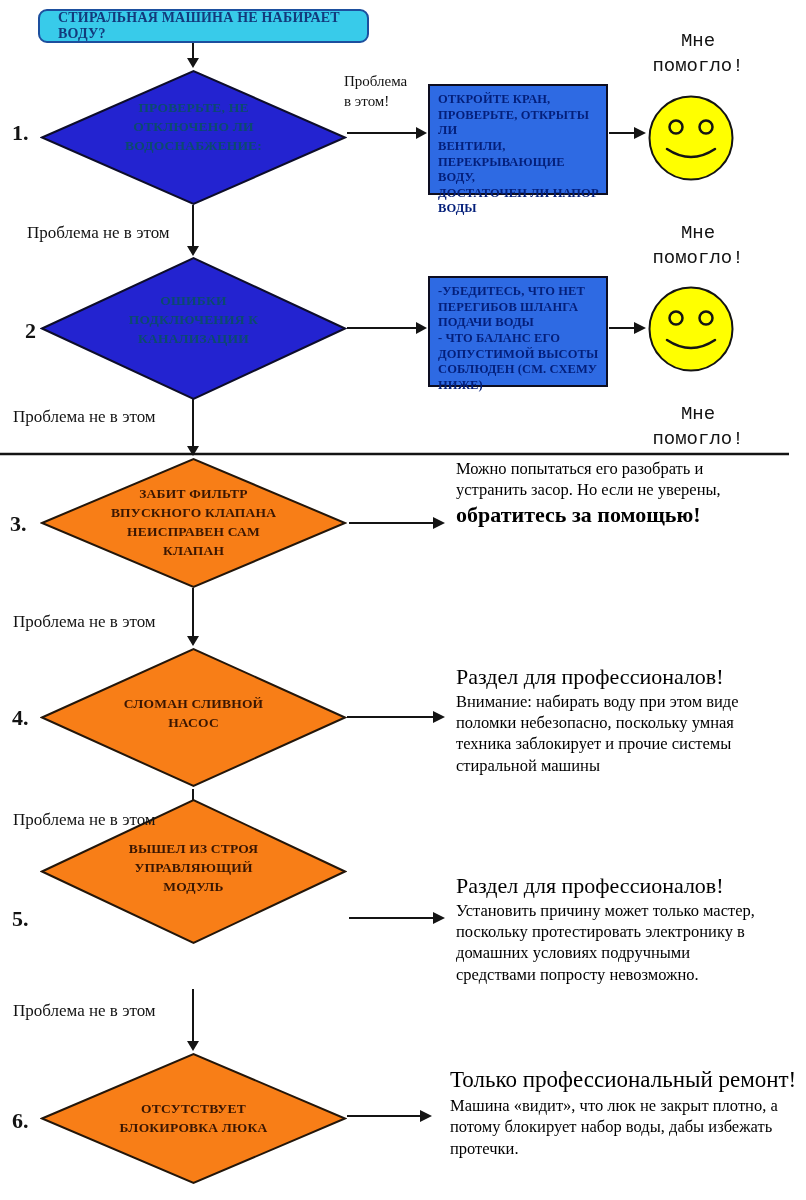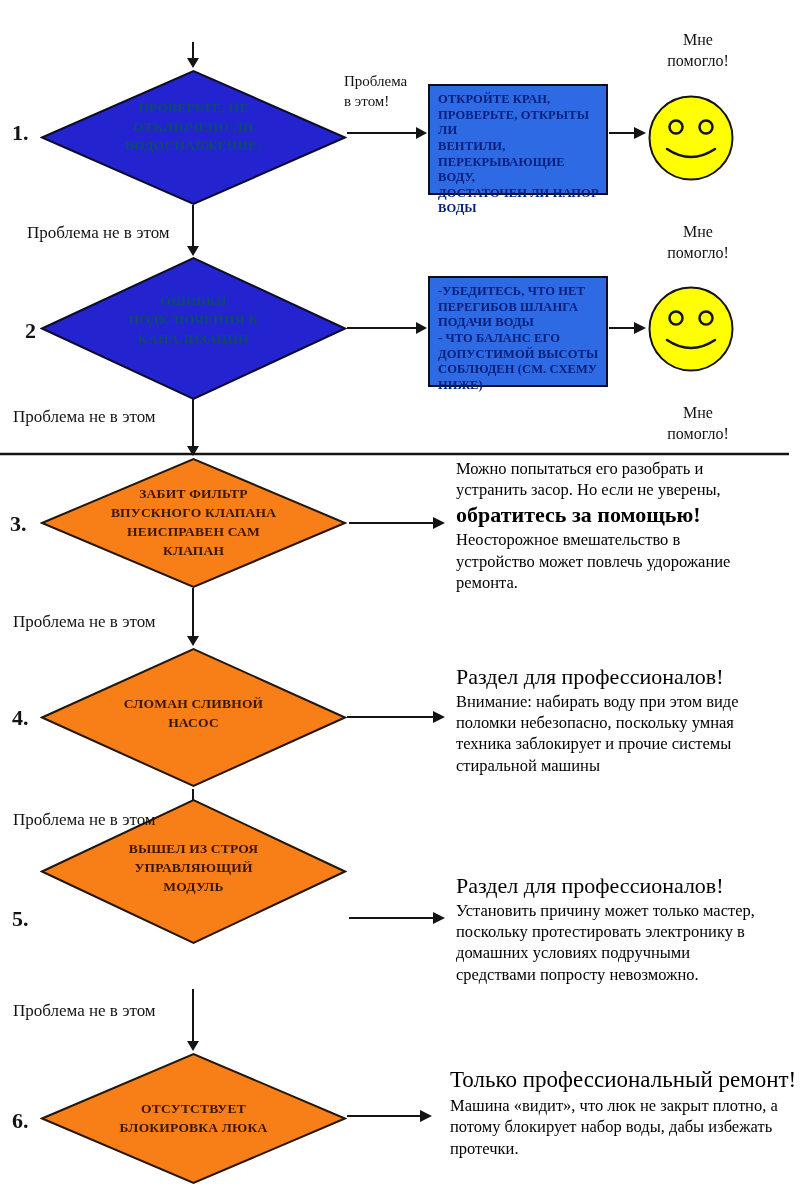--- a/index.html
+++ b/index.html
@@ -32,21 +32,21 @@
     font-weight:bold; font-size:13.5px; line-height:1.4; letter-spacing:0.2px;
   }
   .dtext.white  { color:#0c4a6e; }
   .dtext.dark   { color:#3a1602; }
 
   
   .stepnum { font-weight:bold; font-size:22px; color:#131313; }
 
   
   .plain-label { font-size:17px; color:#131313; }
-  .helped { width:110px; text-align:center; font-size:16px; line-height:1.32; color:#131313; }
+  .helped { width:110px; text-align:center; font-size:19px; line-height:1.32; color:#131313;font-family:Liberation Mono, monospace; }
   .problem-here { width:90px; font-size:15px; line-height:1.3; color:#131313; }
 
   
   .action-box {
     background:#2e6ae3; border:2px solid #0d0d20; box-sizing:border-box;
     width:180px; height:111px; padding:6px 6px 6px 8px;
   }
   .action-box .t {
     font-weight:bold; font-size:12.5px; line-height:1.25; color:#041f7a; letter-spacing:0.1px;
   }
@@ -95,20 +95,23 @@
       <polygon points="634,127 634,139 646,133"></polygon>
       <polygon points="416,322 416,334 427,328"></polygon>
       <polygon points="634,322 634,334 646,328"></polygon>
       <polygon points="433,517 433,529 445,523"></polygon>
       <polygon points="433,711 433,723 445,717"></polygon>
       <polygon points="433,912 433,924 445,918"></polygon>
       <polygon points="420,1110 420,1122 432,1116"></polygon>
     </g>
   </svg>
 
+  <div class="abs title-box">
+    <span class="t">СТИРАЛЬНАЯ МАШИНА НЕ  НАБИРАЕТ ВОДУ?</span>
+  </div>
 
   <div class="abs stepnum" style="left:12px;top:120px;">1.</div>
   <div class="abs stepnum" style="left:25px;top:318px;">2</div>
   <div class="abs stepnum" style="left:10px;top:511px;">3.</div>
   <div class="abs stepnum" style="left:12px;top:705px;">4.</div>
   <div class="abs stepnum" style="left:12px;top:906px;">5.</div>
   <div class="abs stepnum" style="left:12px;top:1108px;">6.</div>
 
   <div class="diamond" style="left:40px;top:69px;width:307px;height:137px;">
     <svg class="d-blue" width="307" height="137" viewBox="0 0 307 137">
@@ -206,21 +209,20 @@
   <svg class="abs" style="left:647px;top:285px;" width="88" height="88" viewBox="0 0 88 88">
     <circle cx="44" cy="44" r="41.5" fill="#ffff00" stroke="#141414" stroke-width="2"></circle>
     <circle cx="29" cy="33" r="6.5" fill="#ffff00" stroke="#141414" stroke-width="2.5"></circle>
     <circle cx="59" cy="33" r="6.5" fill="#ffff00" stroke="#141414" stroke-width="2.5"></circle>
     <path d="M 20 55 Q 44 71 68 55" fill="none" stroke="#141414" stroke-width="2.5" stroke-linecap="round"></path>
   </svg>
 
   <div class="abs note" style="left:456px;top:458px;width:290px;">
     <div class="body">Можно попытаться его разобрать и устранить засор. Но если не уверены,</div>
     <div class="bigbold">обратитесь за помощью!</div>
-    <div class="body">Неосторожное вмешательство в устройство может повлечь удорожание ремонта.</div>
   </div>
 
   <div class="abs note" style="left:456px;top:663px;width:295px;">
     <div class="big">Раздел для профессионалов!</div>
     <div class="body">Внимание: набирать воду при этом виде поломки небезопасно, поскольку умная техника заблокирует и прочие системы стиральной машины</div>
   </div>
 
   <div class="abs note" style="left:456px;top:872px;width:305px;">
     <div class="big">Раздел для профессионалов!</div>
     <div class="body">Установить причину может только мастер, поскольку протестировать электронику в домашних условиях подручными средствами попросту невозможно.</div>

